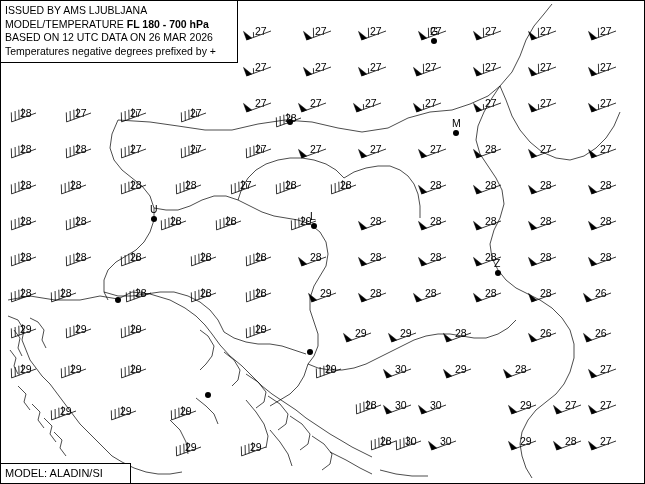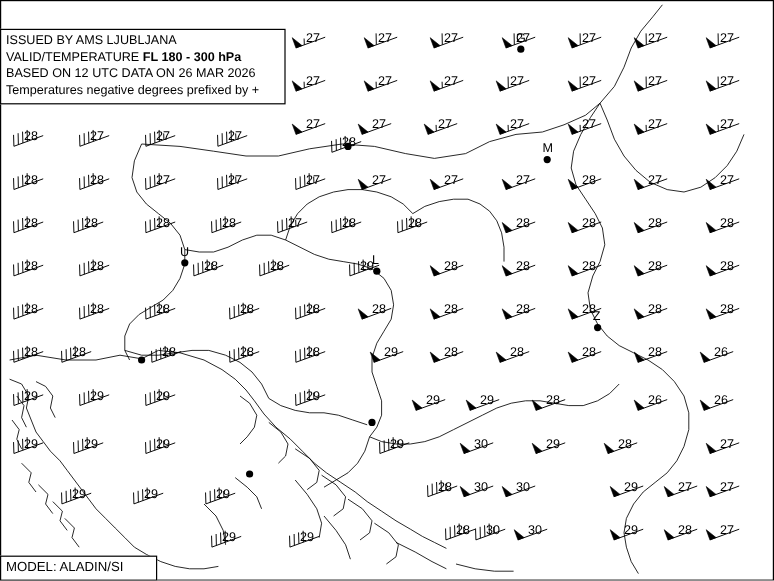--- a/index.html
+++ b/index.html
@@ -33,21 +33,20 @@
   .legend-box {
     position: absolute;
     left: 0px;
     top: 0px;
     width: 238px;
     background: #ffffff;
     border: 1px solid #000;
     box-sizing: border-box;
     padding: 3px 4px 4px 4px;
     z-index: 20;
-    margin-top: 24px;
   }
   .legend-line {
     font-size: 10.5px;
     line-height: 13.5px;
     color: #000;
     white-space: nowrap;
   }
   .legend-line b { font-weight: bold; }
   .model-box {
     position: absolute;
@@ -1167,21 +1166,21 @@
       </g>
       <g>
         <circle cx="208" cy="395" r="3" class="citydot"></circle>
       </g>
     </svg>
 
   <div id="map-frame"></div>
 
   <div class="legend-box">
     <div class="legend-line">ISSUED BY AMS LJUBLJANA</div>
-    <div class="legend-line"><span>VALID/TEMPERATURE </span><b>FL 180 - 300 hPa</b></div>
+    <div class="legend-line"><span>MODEL/TEMPERATURE </span><b>FL 180 - 700 hPa</b></div>
     <div class="legend-line">BASED ON 12 UTC DATA ON 26 MAR 2026</div>
     <div class="legend-line">Temperatures negative degrees prefixed by +</div>
   </div>
 
   <div class="model-box">
     <div class="model-line">MODEL: ALADIN/SI</div>
   </div>
 
 </div>
 

